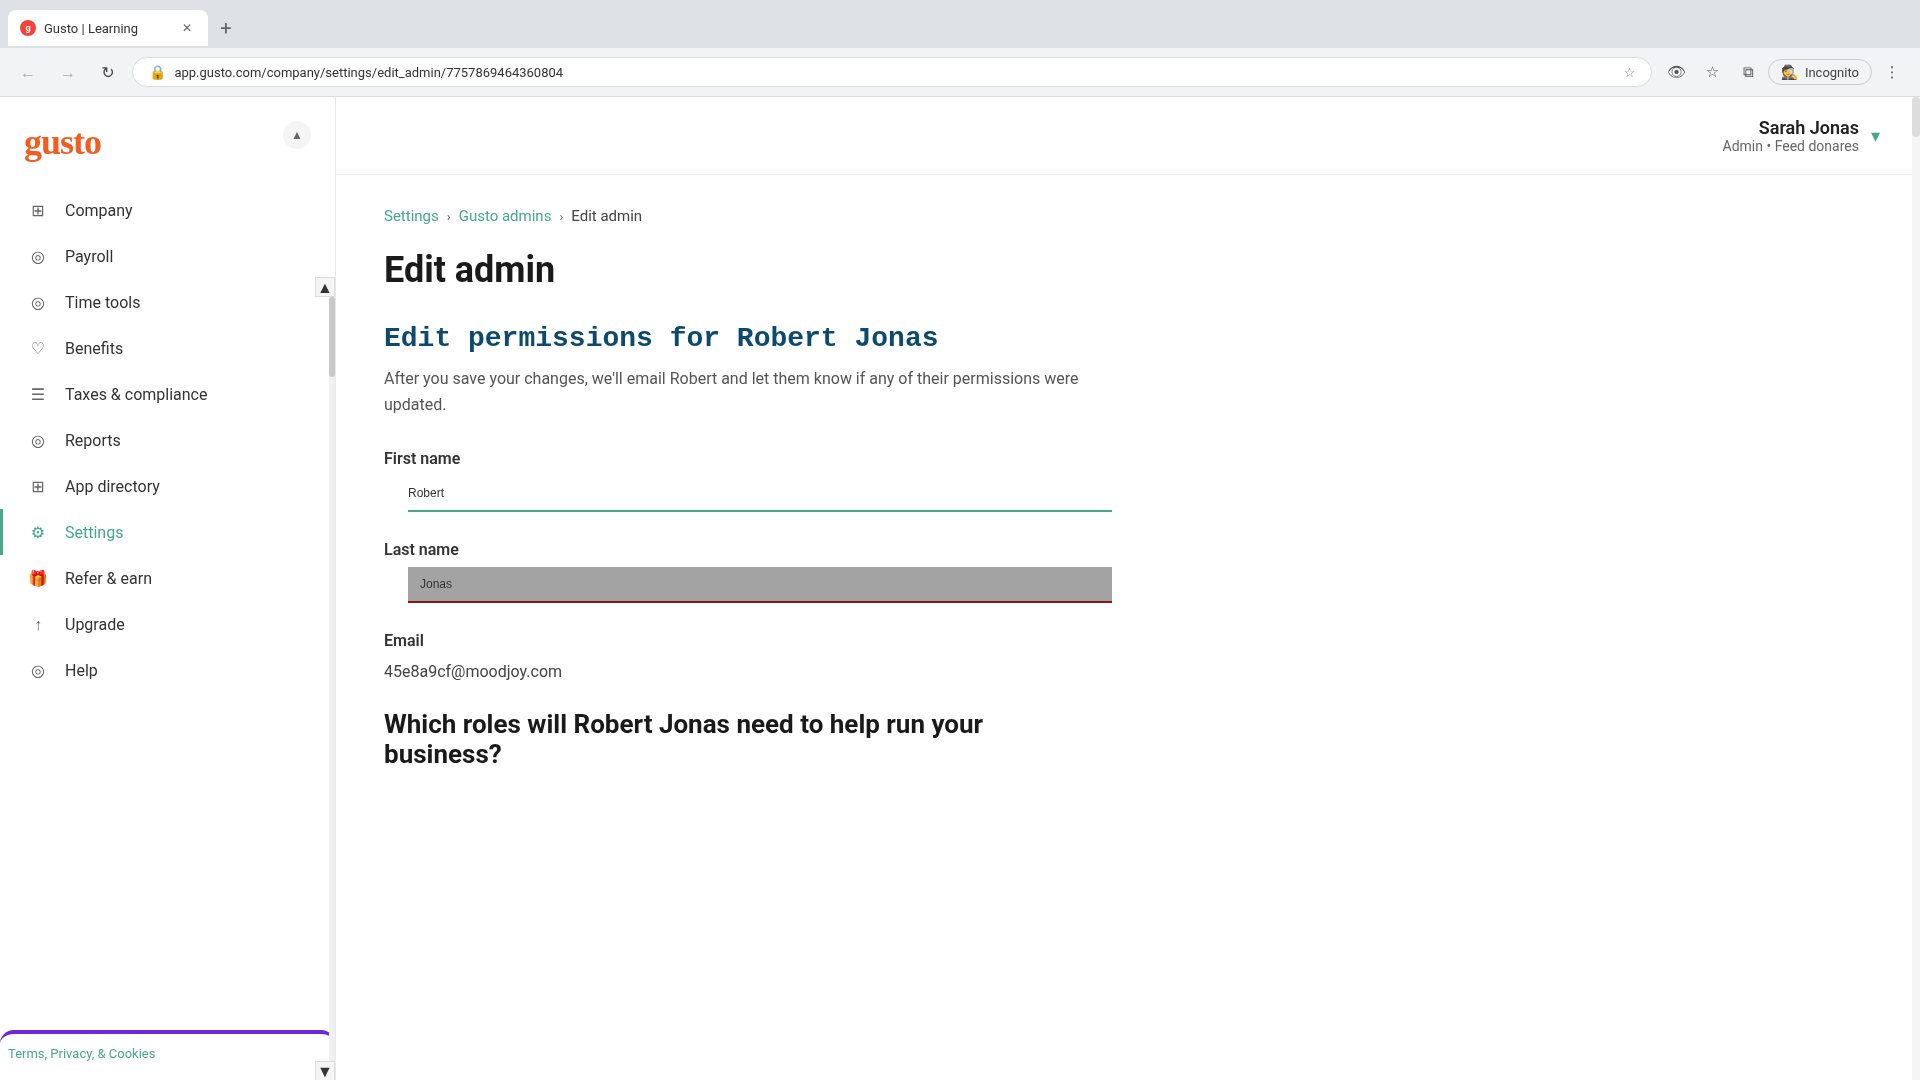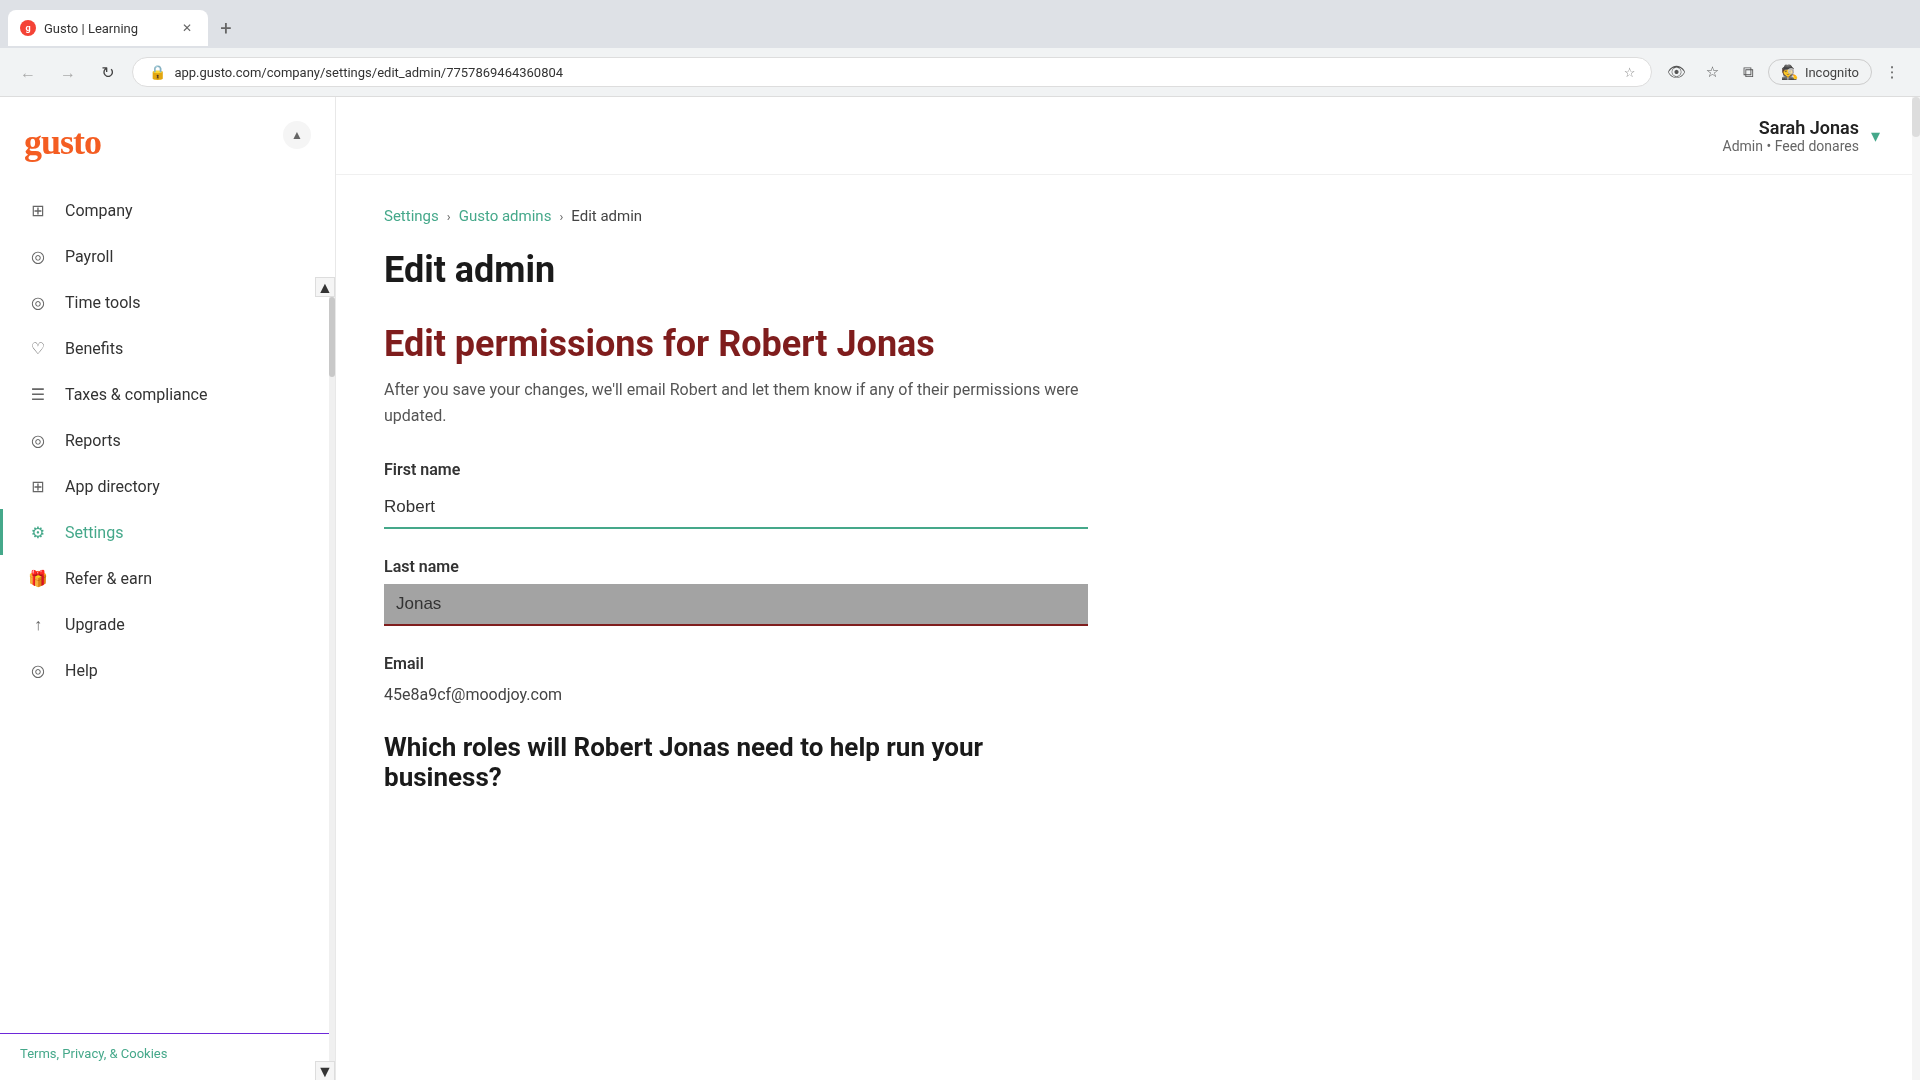--- a/index.html
+++ b/index.html
@@ -155,22 +155,23 @@
       display: flex; align-items: center; justify-content: center;
       font-size: 16px;
       color: #666;
       flex-shrink: 0;
     }
     .nav-item.active .nav-icon { color: #45a88a; }
     .nav-item .nav-label {
       font-size: 16px;
     }
     .sidebar-footer {
-      padding: 12px 20px 20px;
-      border-top: 1px solid #6d28d9;
+      padding: 12px 8px 20px;
+      border-top: 4px solid #6d28d9;
+      border-radius: 14px;
     }
     .footer-links {
       font-size: 13px;
       color: #45a88a;
     }
     .footer-links a {
       color: #45a88a;
       text-decoration: none;
     }
 
@@ -223,24 +224,25 @@
     }
     .breadcrumb-sep { color: #666; font-size: 13px; }
     .breadcrumb-current { color: #444; }
     .page-title {
       font-size: 36px;
       font-weight: 700;
       color: #1a1a1a;
       margin-bottom: 32px;
     }
     .section-title {
-      font-size: 36px;
+      font-size: 28px;
       font-weight: 700;
-      color: #7f1d1d;
+      color: #0c4a6e;
       margin-bottom: 12px;
+      font-family: Liberation Mono, monospace;
     }
     .section-desc {
       font-size: 16px;
       color: #555;
       line-height: 1.6;
       margin-bottom: 32px;
     }
     .form-group {
       margin-bottom: 28px;
     }
@@ -249,24 +251,25 @@
       font-weight: 600;
       color: #333;
       margin-bottom: 8px;
       display: block;
     }
     .form-input {
       width: 100%;
       border: none;
       border-bottom: 2px solid #7f1d1d;
       padding: 10px 0;
-      font-size: 17px;
+      font-size: 12px;
       color: #333;
       background: transparent;
       outline: none;
+      margin-left: 24px;
     }
     .form-input.active {
       border-bottom-color: #45a88a;
     }
     .form-input.filled {
       background: #f8f8f8;
       padding: 10px 12px;
     }
     .email-value {
       font-size: 16px;

